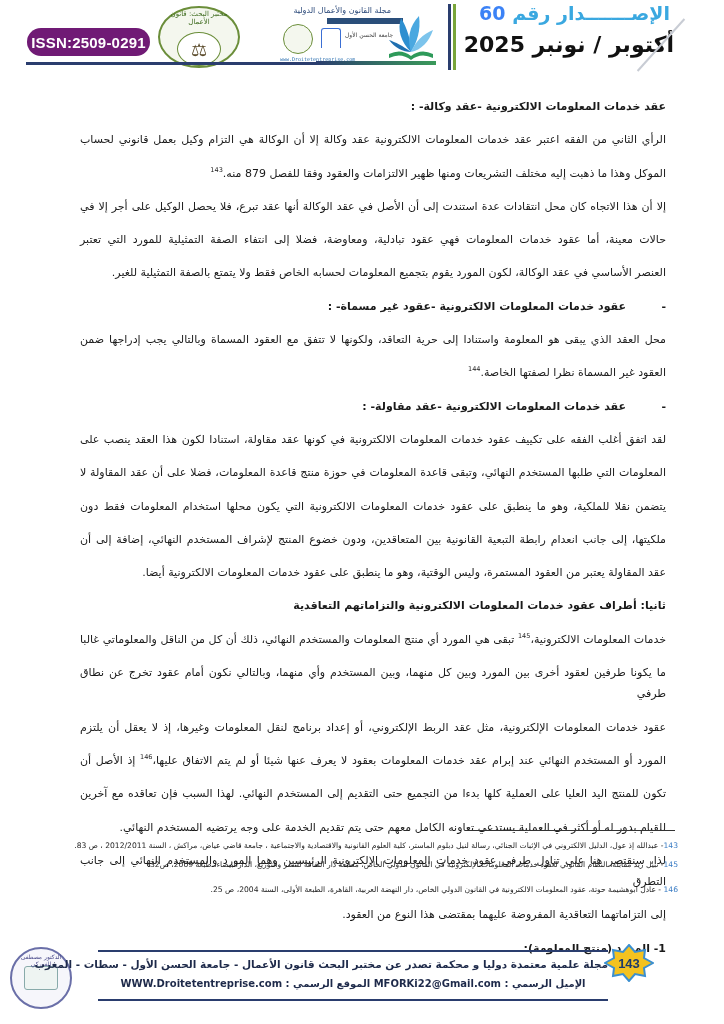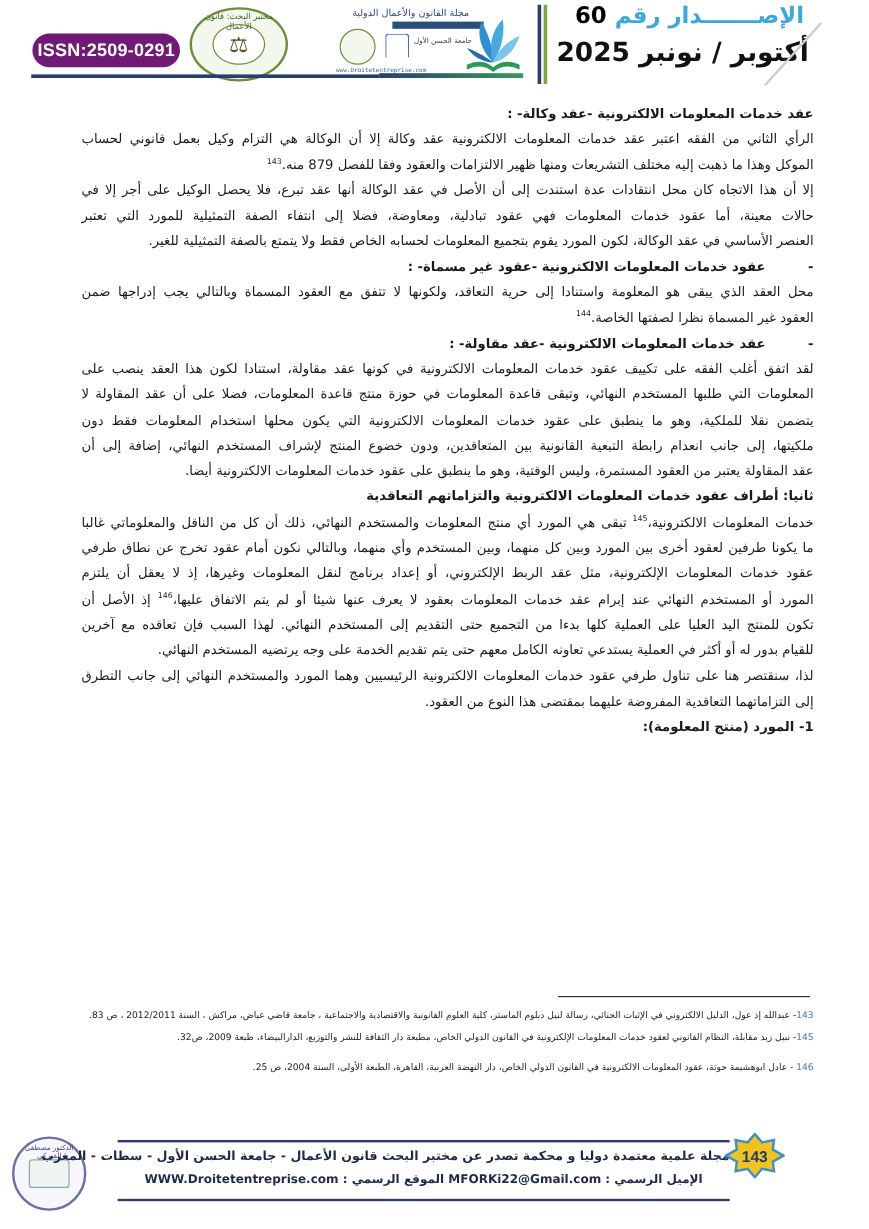--- a/index.html
+++ b/index.html
@@ -14,21 +14,21 @@
     font-family: "Liberation Sans", sans-serif; font-size: 15px; font-weight: bold;
     display: flex; align-items: center; justify-content: center; letter-spacing: 0.2px;
   }
   .header-line-blue { position: absolute; left: 26px; top: 62px; width: 290px; height: 3px; background: #2a3d6e; }
   .header-line-green { position: absolute; left: 316px; top: 61px; width: 120px; height: 4px;
     background: linear-gradient(90deg, #2a3d6e, #3a9a5a); }
 
   .lab-logo {
     position: absolute; left: 158px; top: 6px; width: 82px; height: 62px;
     border-radius: 50%; border: 2px solid #6b8e3a; background: #f4f7ee;
-    display: flex; align-items: center; justify-content: center;
+    display: flex; align-items: flex-end; justify-content: center;
   }
   .lab-logo .inner { width: 44px; height: 34px; border-radius: 50%; border: 1px solid #6b8e3a; background: #fff;
     display: flex; align-items: center; justify-content: center; font-size: 18px; color: #5a4a2a; }
   .lab-logo-ring-text { position: absolute; top: 2px; width: 100%; text-align: center; font-size: 7px; color: #3d6b1e; direction: rtl; }
 
   .journal-logo { position: absolute; left: 255px; top: 4px; width: 180px; height: 62px; }
   .journal-logo .jtitle { position: absolute; right: 44px; top: 2px; font-size: 8px; color: #2c4a7a; direction: rtl; font-weight: normal; white-space: nowrap; }
   .journal-logo .jbar { position: absolute; left: 72px; top: 14px; width: 76px; height: 6px; background: #2a4e7a; }
   .journal-logo .mini-seal { position: absolute; left: 28px; top: 20px; width: 30px; height: 30px; border-radius: 50%; border: 1.5px solid #6b8e3a; background: #f4f7ee; }
   .journal-logo .univ { position: absolute; left: 66px; top: 24px; width: 20px; height: 20px; border: 1.5px solid #3b6fd4; border-bottom: none; border-radius: 3px 3px 0 0; }
@@ -37,34 +37,34 @@
   .journal-logo .book { position: absolute; left: 132px; top: 8px; width: 48px; height: 52px; }
 
   .header-divider-1 { position: absolute; left: 448px; top: 4px; width: 3px; height: 66px; background: #2a3d6e; }
   .header-divider-2 { position: absolute; left: 453px; top: 4px; width: 3px; height: 66px; background: #7aa63a; }
 
   .issue-label {
     position: absolute; left: 470px; top: 2px; width: 200px; direction: rtl; text-align: right;
     font-size: 19px; font-weight: bold; color: #3aa8e0; white-space: nowrap;
     font-family: "DejaVu Sans", sans-serif;
   }
-  .issue-label .num { color: #000000; }
+  .issue-label .num { color: #3b82f6; }
   .issue-date {
     position: absolute; left: 464px; top: 32px; width: 210px; direction: rtl; text-align: right;
     font-size: 22px; font-weight: bold; color: #111; white-space: nowrap;
   }
   .diag-line { position: absolute; left: 660px; top: 10px; width: 2px; height: 70px; background: #c8ccd4; transform: rotate(42deg); }
 
   
   .content {
     position: absolute; left: 68px; top: 84px; width: 610px;
     direction: rtl; text-align: justify; font-family: "DejaVu Sans", sans-serif;
     font-size: 11px; line-height: 21.3px; color: #1a1a1a;
   }
-  .content p { margin: 0; text-align-last: right; }
+  .content p { margin: 12px; text-align-last: right; }
   .content p.full { text-align-last: justify; }
   .content .heading { font-weight: bold; }
   .content .bullet-heading { font-weight: bold; padding-right: 0; }
   .content .bullet-heading .dash { display: inline-block; width: 40px; text-align: right; }
   sup { font-size: 6.5px; line-height: 0; vertical-align: super; }
 
   
   .fn-divider { position: absolute; left: 465px; top: 830px; width: 210px; height: 1px; background: #333; }
   .footnotes {
     position: absolute; left: 62px; top: 838px; width: 616px; direction: rtl; text-align: right;

